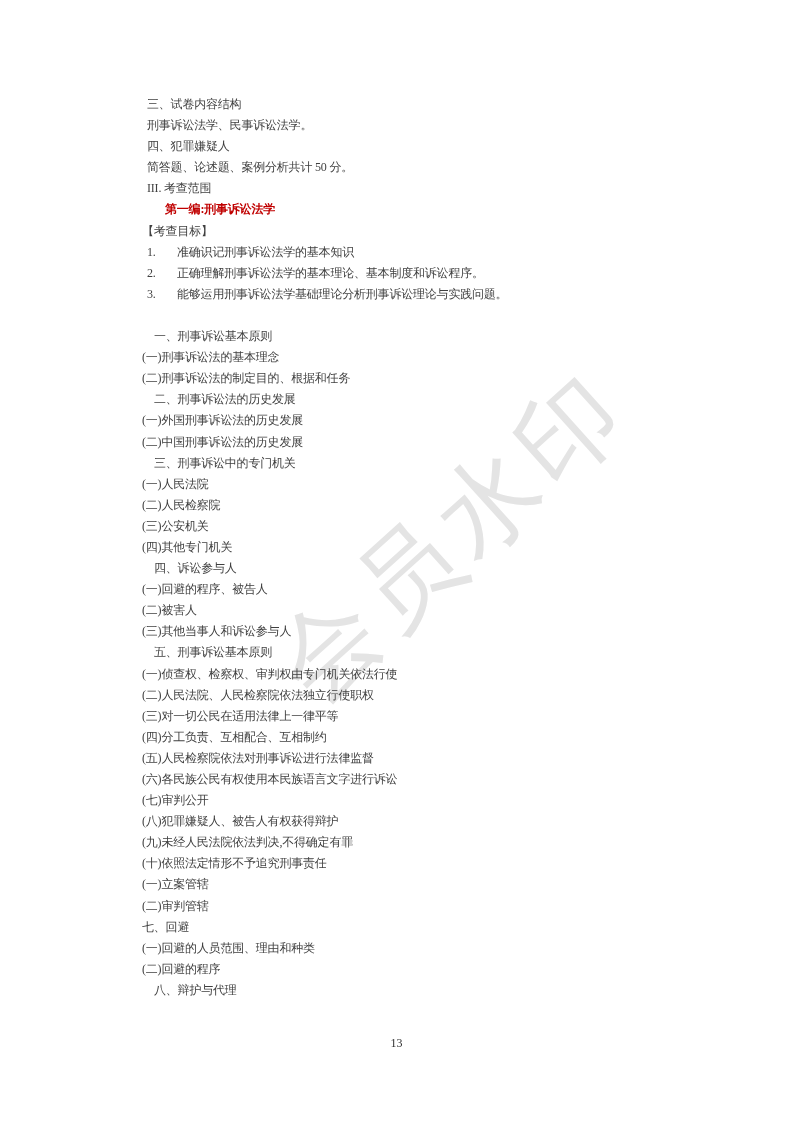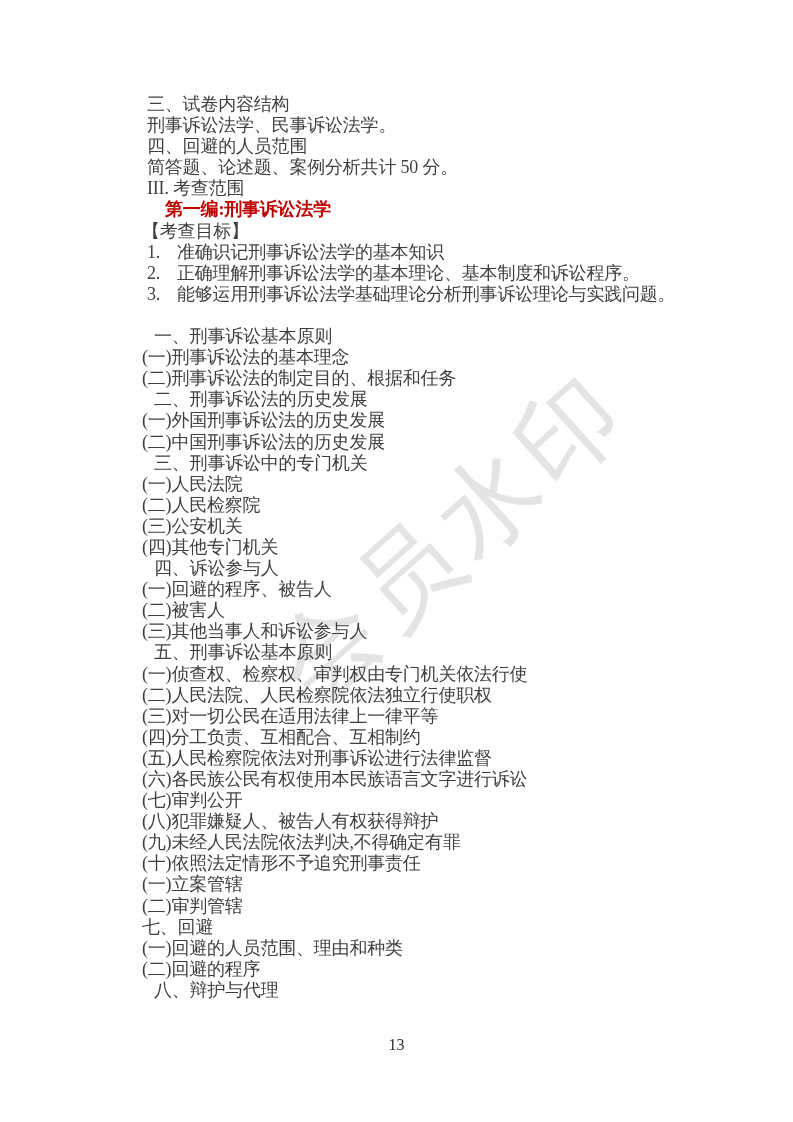--- a/index.html
+++ b/index.html
@@ -30,21 +30,21 @@
   }
   .content {
     position: absolute;
     left: 142px; top: 94px;
     width: 620px;
     z-index: 1;
   }
   .line {
     height: 21.1px;
     line-height: 21.1px;
-    font-size: 18px;
+    font-size: 12px;
     letter-spacing: -0.2px;
     color: var(--body-color, #3f3f3f);
     white-space: pre;
   }
   .line.blank { height: 21.1px; }
   .line.red {
     color: var(--accent-color, #c00000);
     font-weight: bold;
     margin-left: 18px;
   }
@@ -53,35 +53,35 @@
   .ind2 { padding-left: 12px; }
   .num {
     display: inline-block;
     width: 30px;
   }
   .page-number {
     position: absolute;
     left: 0; top: 1036px;
     width: 793px;
     text-align: center;
-    font-size: 16px;
+    font-size: 12px;
     color: #2f2f2f;
     z-index: 1;
   }
 </style>
 </head>
 <body>
 
 <div class="page">
   <div class="watermark">会员水印</div>
 
   <div class="content" id="doc-body">
       <div class="line ind1">三、试卷内容结构</div>
       <div class="line ind1">刑事诉讼法学、民事诉讼法学。</div>
-      <div class="line ind1">四、回避的人员范围</div>
+      <div class="line ind1">四、犯罪嫌疑人</div>
       <div class="line ind1">简答题、论述题、案例分析共计 50 分。</div>
       <div class="line ind1">III. 考查范围</div>
       <div class="line ind1 red">第一编:刑事诉讼法学</div>
       <div class="line ind0">【考查目标】</div>
       <div class="line ind1"><span class="num">1.</span><span>准确识记刑事诉讼法学的基本知识</span></div>
       <div class="line ind1"><span class="num">2.</span><span>正确理解刑事诉讼法学的基本理论、基本制度和诉讼程序。</span></div>
       <div class="line ind1"><span class="num">3.</span><span>能够运用刑事诉讼法学基础理论分析刑事诉讼理论与实践问题。</span></div>
       <div class="line blank"></div>
       <div class="line ind2">一、刑事诉讼基本原则</div>
       <div class="line ind0">(一)刑事诉讼法的基本理念</div>

